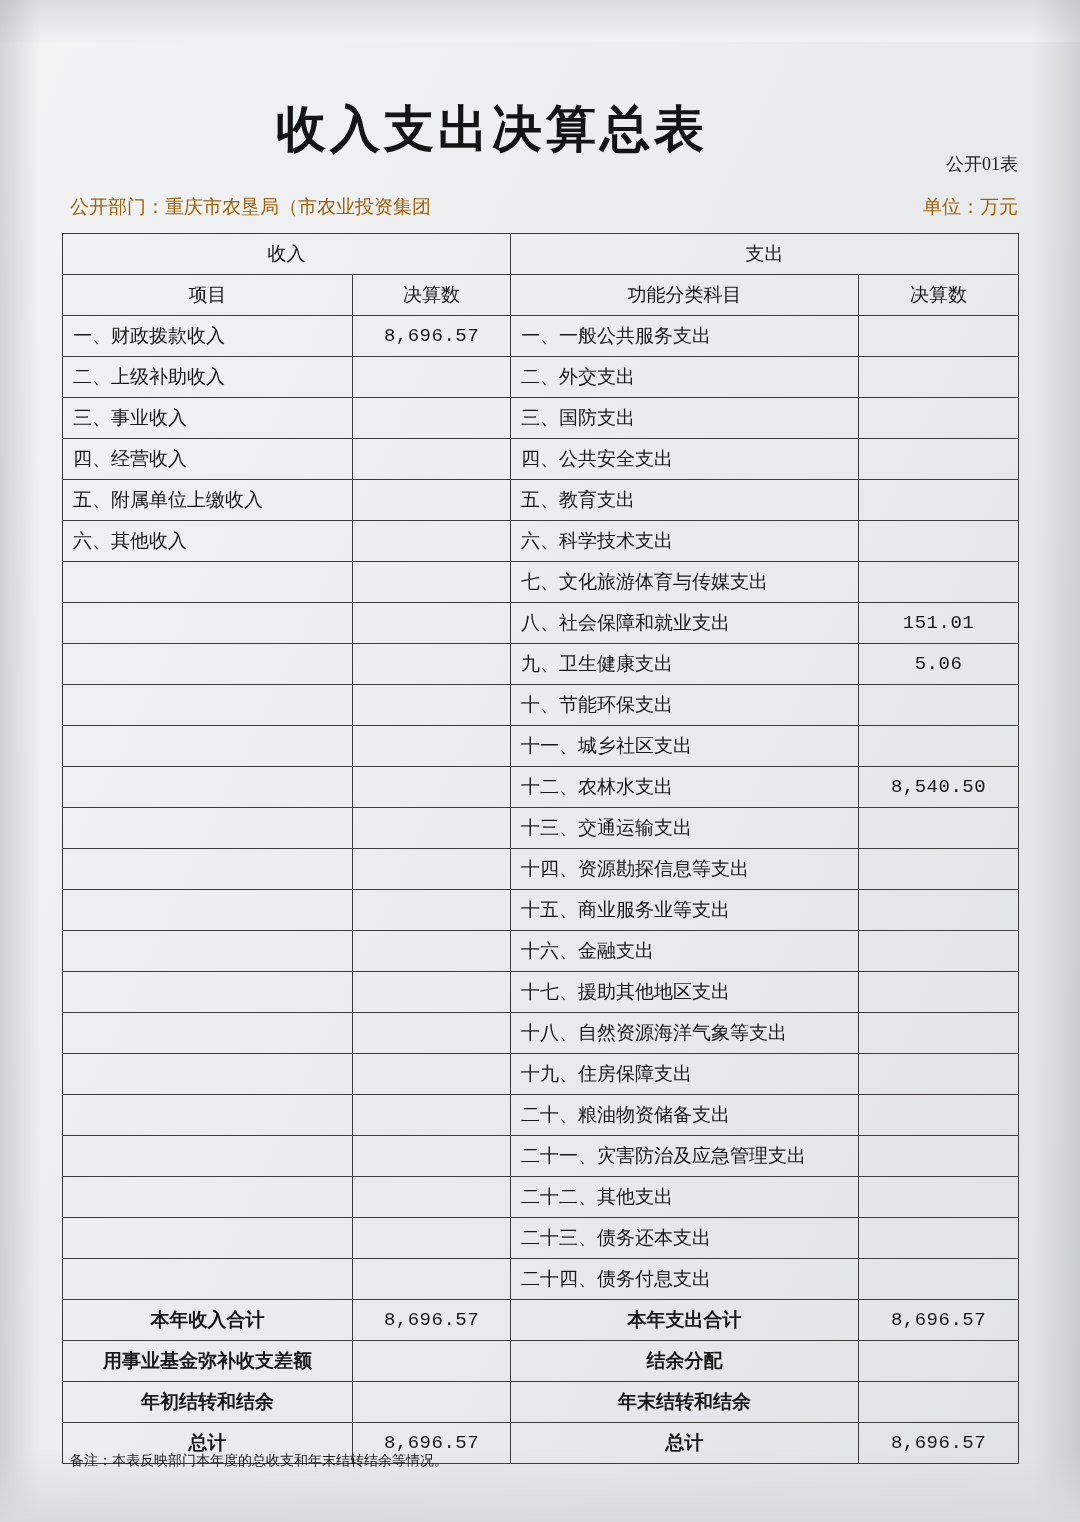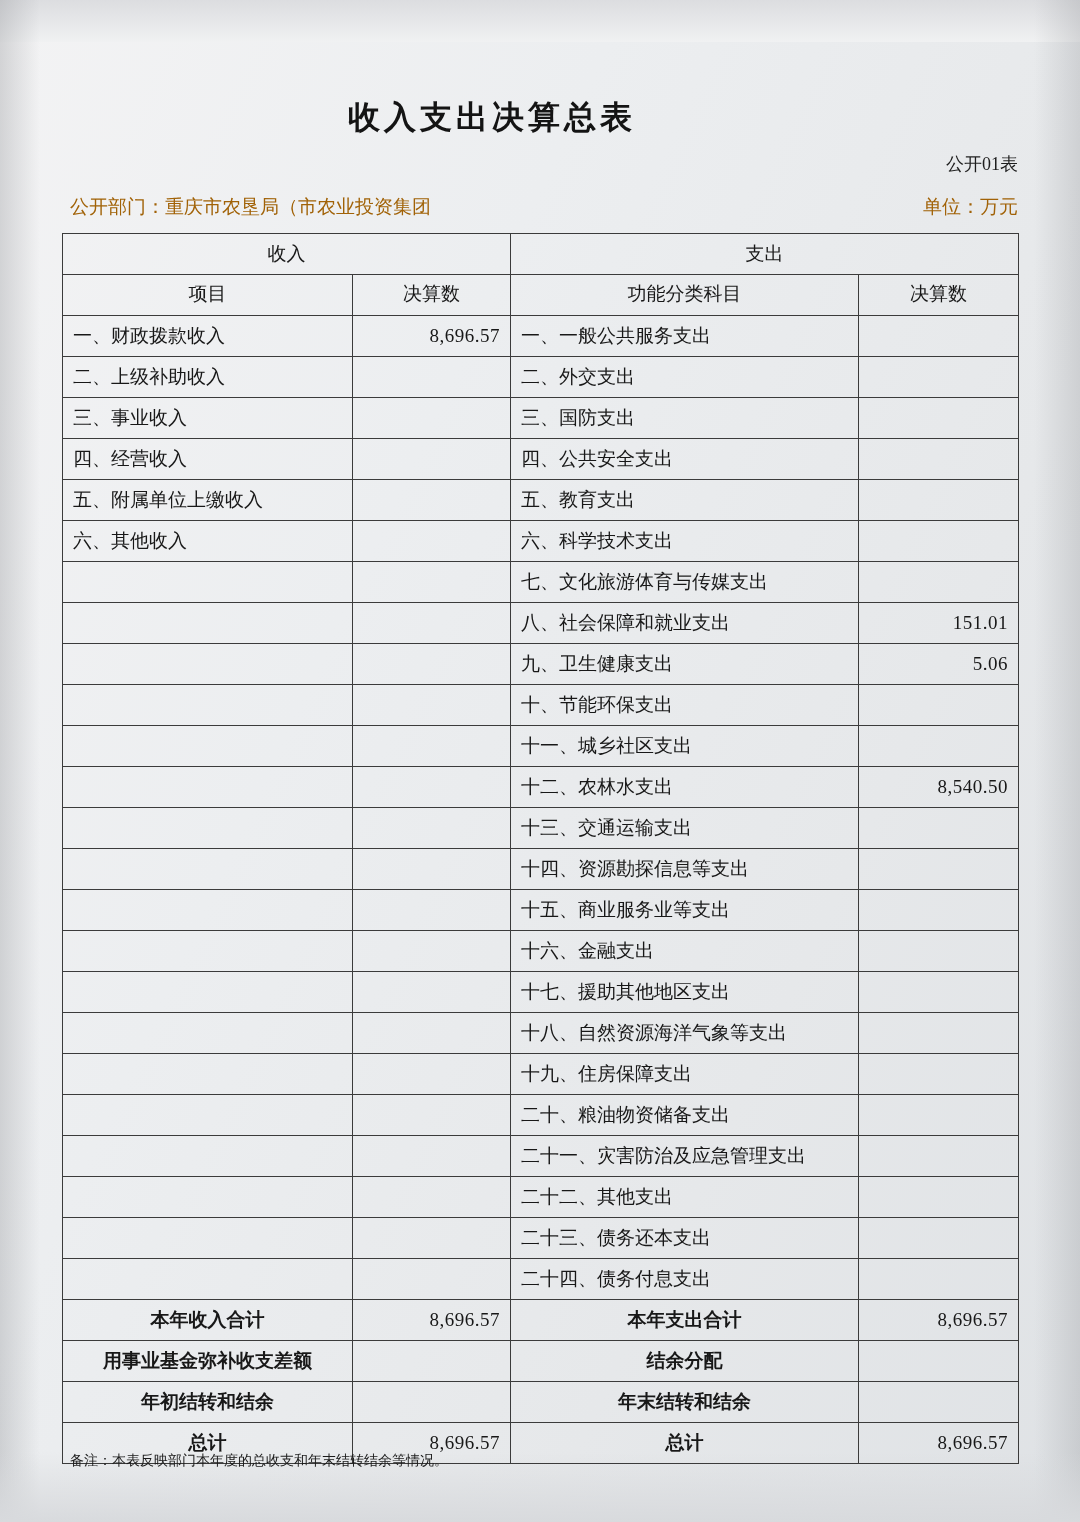--- a/index.html
+++ b/index.html
@@ -42,21 +42,21 @@
     left: 0; top: 0;
     width: 1080px;
     height: 1522px;
   }
   .doc-title {
     position: absolute;
     top: 96px;
     left: 0;
     width: 984px;
     text-align: center;
-    font-size: 32px;
+    font-size: 50px;
     font-weight: bold;
     letter-spacing: 4px;
     color: #141414;
     font-family: "Liberation Serif", "DejaVu Serif", serif;
   }
   .form-no {
     position: absolute;
     top: 152px;
     right: 62px;
     font-size: 18px;
@@ -98,30 +98,29 @@
 
   .grp-head td {
     text-align: center;
     font-size: 21px;
     height: 42px;
   }
   .col-head td {
     text-align: center;
     font-size: 20px;
     height: 42px;
-    font-family: Liberation Mono, monospace;
   }
   td.label {
     text-align: left;
     padding-left: 14px;
   }
   td.num {
-    text-align: right;
+    text-align: center;
     padding-right: 12px;
-    font-family: Liberation Serif, serif;
+    font-family: Liberation Mono, monospace;
     letter-spacing: 0.5px;
   }
   td.ctr {
     text-align: center;
   }
   tr.total td {
     font-weight: bold;
   }
   tr.total td.num {
     font-weight: normal;

